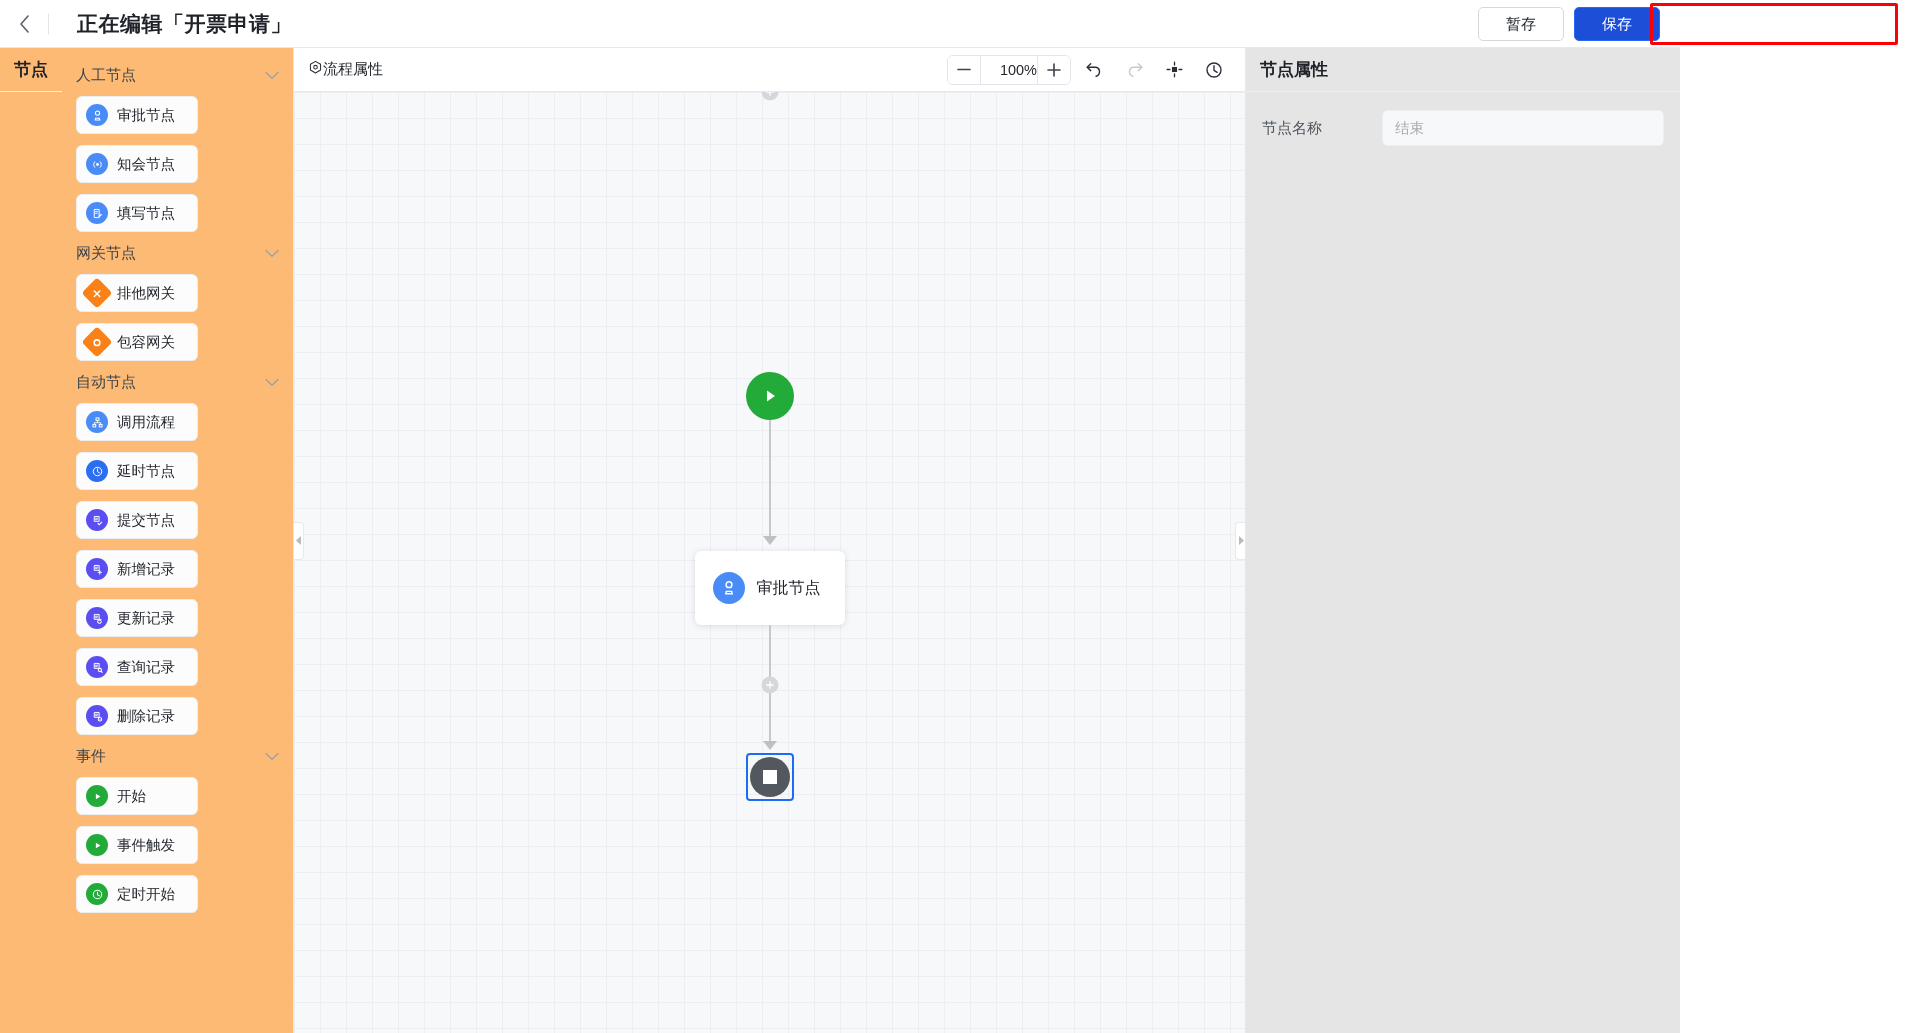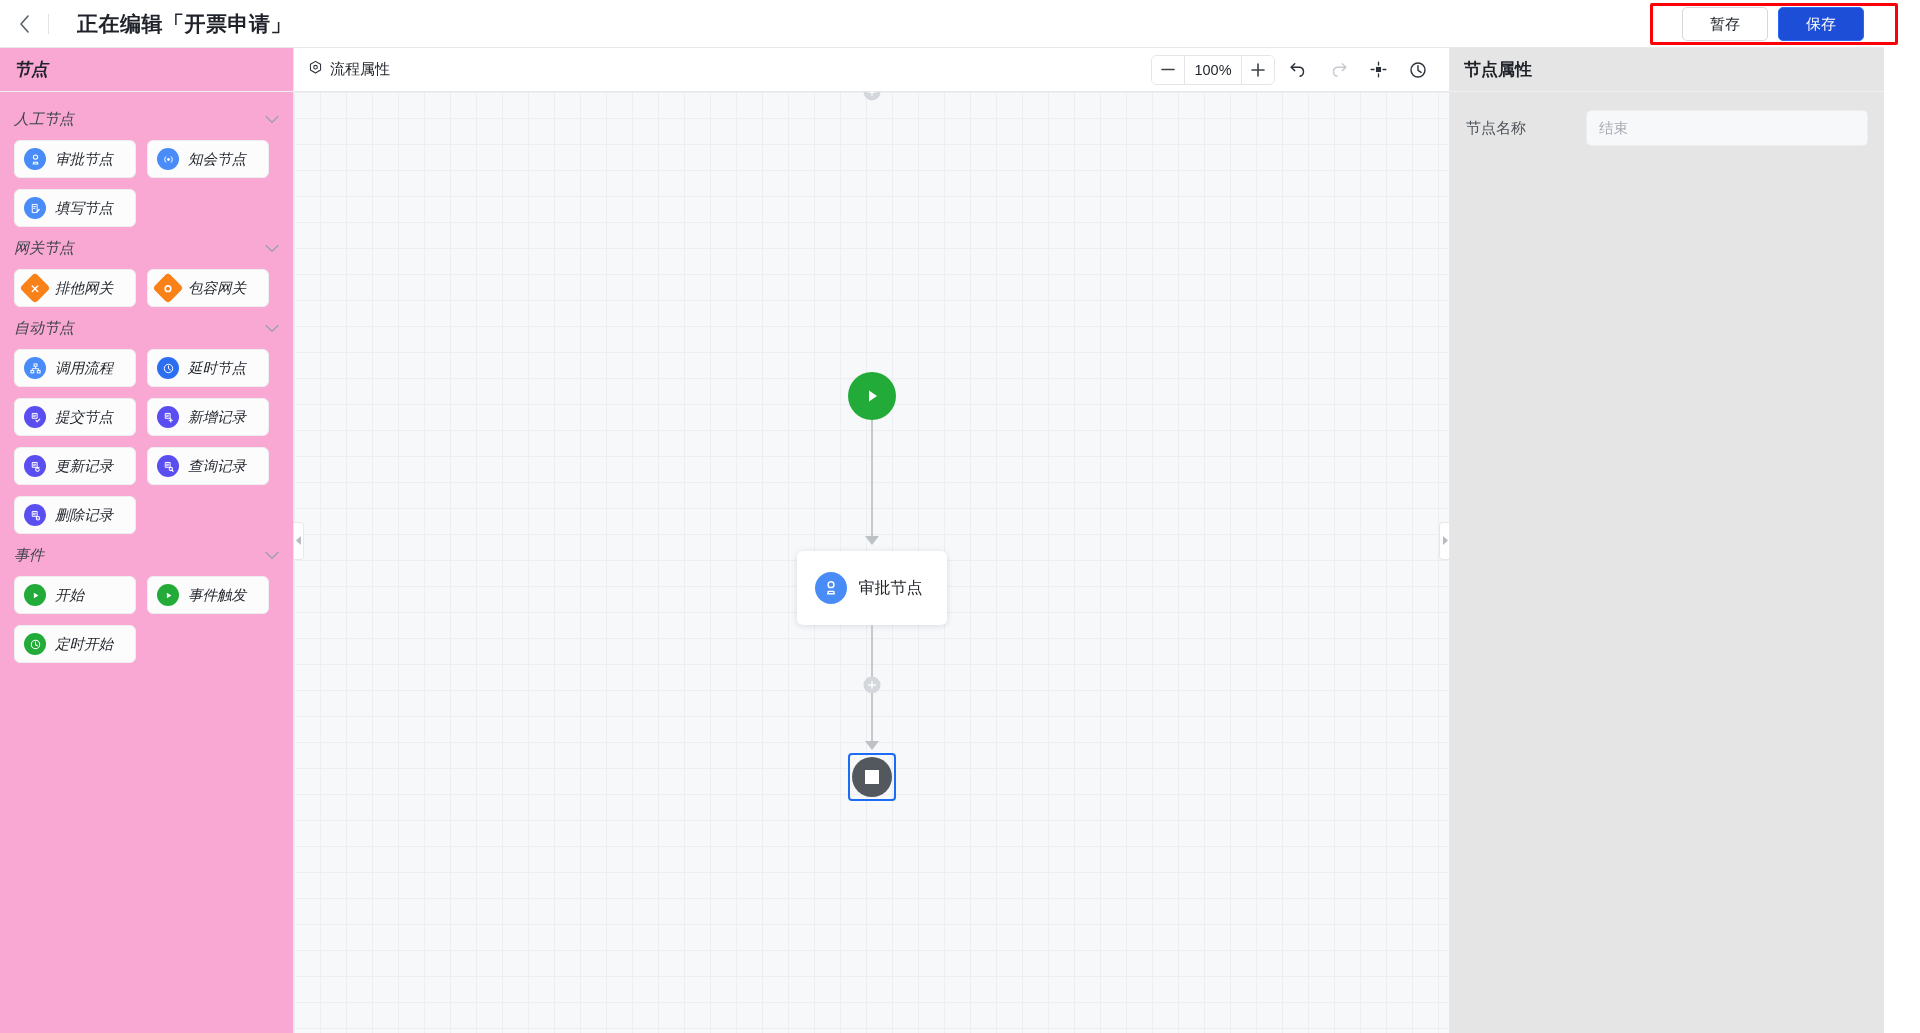--- a/index.html
+++ b/index.html
@@ -3,21 +3,21 @@
 <meta charset="utf-8">
 <style>
   * { box-sizing: border-box; margin: 0; padding: 0; }
   html, body {
     width: 1920px; height: 1033px;
     font-family: "Liberation Sans", "DejaVu Sans", sans-serif;
     background: #ffffff;
     overflow: hidden;
     color: #1f2329;
   }
-  .app { position: relative; width: 1884px; height: 1033px; display: flex; flex-direction: column; }
+  .app { position: relative; width: 1680px; height: 1033px; display: flex; flex-direction: column; }
 
   
   .topbar {
     height: 48px; min-height: 48px;
     background: #fff;
     border-bottom: 1px solid #e6e8eb;
     display: flex; align-items: center;
     position: relative;
   }
   .back-btn {
@@ -48,23 +48,23 @@
     border: 3px solid #fb0007; border-radius: 2px;
     pointer-events: none;
   }
 
   
   .body { flex: 1; display: flex; min-height: 0; }
 
   
   .left-panel {
     width: 294px; min-width: 294px;
-    background: #f9a8d4;
+    background: #fdba74;
     border-right: 1px solid #e6e8eb;
-    display: flex; flex-direction: column; font-style: italic;
+    display: flex; flex-direction: row;
   }
   .panel-head {
     height: 44px; display: flex; align-items: center;
     padding: 0 14px; font-size: 17px; font-weight: bold;
     border-bottom: 1px solid #eef0f2; color: #1f2329;
   }
   .panel-scroll { flex: 1; overflow-y: auto; padding: 6px 14px 20px; }
   .group-head {
     display: flex; align-items: center; justify-content: space-between;
     height: 42px; font-size: 15px; color: #3d434a; cursor: pointer;
@@ -89,32 +89,32 @@
   .chip-icon svg { display: block; }
 
   
   .canvas-wrap { flex: 1; position: relative; min-width: 0; background: #f7f8fa; }
   .canvas-toolbar {
     height: 44px; background: #fff;
     border-bottom: 1px solid #e6e8eb;
     display: flex; align-items: center; padding: 0 14px;
     position: relative; z-index: 5;
   }
-  .flow-attr { display: flex; align-items: center; gap: 7px; font-size: 15px; color: #1f2329; cursor: pointer; }
+  .flow-attr { display: flex; align-items: center; font-size: 15px; color: #1f2329; cursor: pointer; }
   .tb-right { margin-left: auto; display: flex; align-items: center; gap: 6px; }
   .zoom-box {
     display: flex; align-items: center;
     border: 1px solid #e3e5e8; border-radius: 6px; height: 30px; overflow: hidden;
   }
   .zoom-btn {
     width: 32px; height: 28px; display: flex; align-items: center; justify-content: center;
     cursor: pointer; color: #3d434a; font-size: 17px; background: #fff;
   }
   .zoom-val {
-    min-width: 58px; text-align: center; font-size: 14.5px; color: #1f2329;
+    min-width: 58px; text-align: right; font-size: 14.5px; color: #1f2329;
     border-left: 1px solid #e3e5e8; border-right: 1px solid #e3e5e8;
     line-height: 28px; cursor: pointer;
   }
   .tb-icon {
     width: 34px; height: 30px; display: flex; align-items: center; justify-content: center;
     cursor: pointer; color: #2b3038;
   }
   .tb-icon.disabled { color: #c6cad0; }
 
   .canvas {

